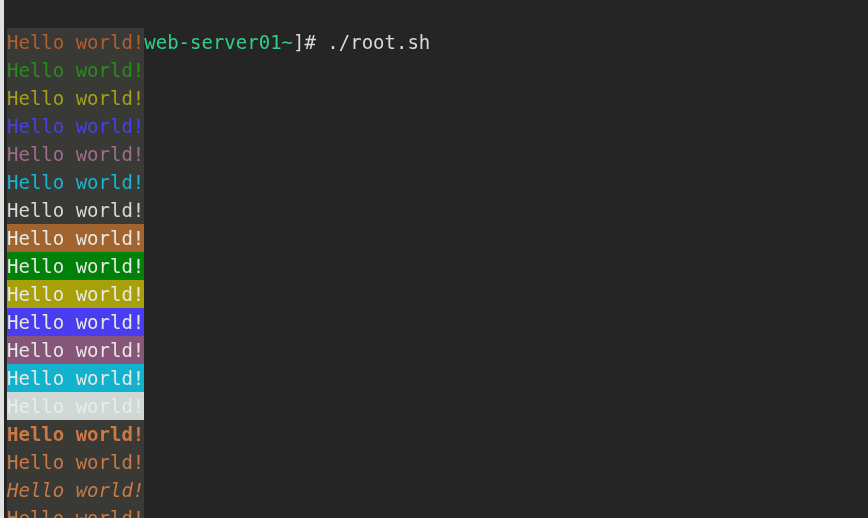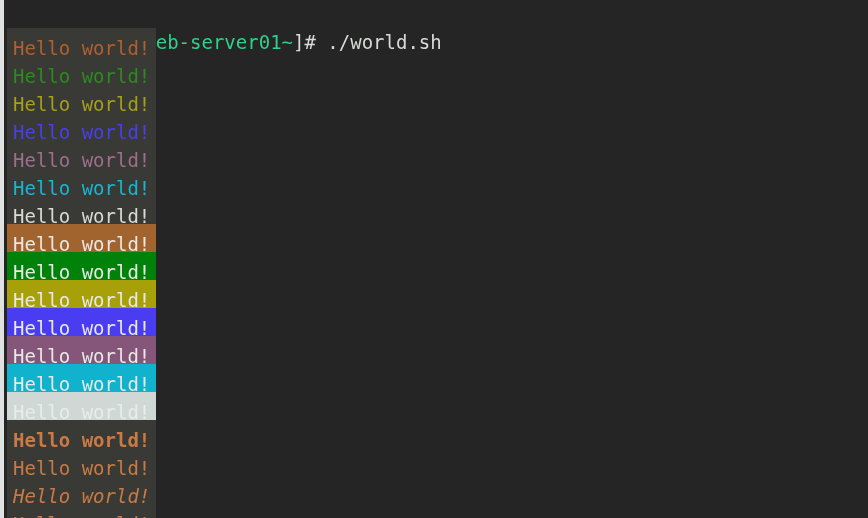--- a/index.html
+++ b/index.html
@@ -53,36 +53,36 @@
     height: 28px;
     line-height: 28px;
     font-size: 19px;
     white-space: pre;
     padding-left: 7px;
     box-sizing: border-box;
     color: #d8dad7;
   }
   .cell {
     display: inline-block;
-    padding: 6px;
+    padding: 0;
   }
   .bold { font-weight: bold; }
   .italic { font-style: italic; }
 </style>
 </head>
 <body>
 
 <div id="terminal">
 
   <div class="scroll-gutter"></div>
 
   <div class="screen">
 
     <div class="prompt-line">
-      <span class="seg" style="color: rgb(216, 218, 215);">[</span><span class="seg" style="color: rgb(201, 122, 69);">root</span><span class="seg" style="color: rgb(47, 208, 138);">@web-server01~</span><span class="seg" style="color: rgb(216, 218, 215);">]# </span><span class="seg" style="color: rgb(216, 218, 215);">./world.sh</span>
+      <span class="seg" style="color: rgb(216, 218, 215);">[</span><span class="seg" style="color: rgb(201, 122, 69);">root</span><span class="seg" style="color: rgb(47, 208, 138);">@web-server01~</span><span class="seg" style="color: rgb(216, 218, 215);">]# </span><span class="seg" style="color: rgb(216, 218, 215);">./root.sh</span>
     </div>
 
     <div id="output-lines">
         <div class="line"><span class="cell" style="color: rgb(176, 96, 48); background: rgb(57, 57, 54);">Hello world!</span></div>
         <div class="line"><span class="cell" style="color: rgb(44, 139, 29); background: rgb(57, 57, 54);">Hello world!</span></div>
         <div class="line"><span class="cell" style="color: rgb(165, 160, 25); background: rgb(57, 57, 54);">Hello world!</span></div>
         <div class="line"><span class="cell" style="color: rgb(72, 64, 232); background: rgb(57, 57, 54);">Hello world!</span></div>
         <div class="line"><span class="cell" style="color: rgb(158, 110, 143); background: rgb(57, 57, 54);">Hello world!</span></div>
         <div class="line"><span class="cell" style="color: rgb(23, 182, 210); background: rgb(57, 57, 54);">Hello world!</span></div>
         <div class="line"><span class="cell" style="color: rgb(216, 218, 215); background: rgb(57, 57, 54);">Hello world!</span></div>

